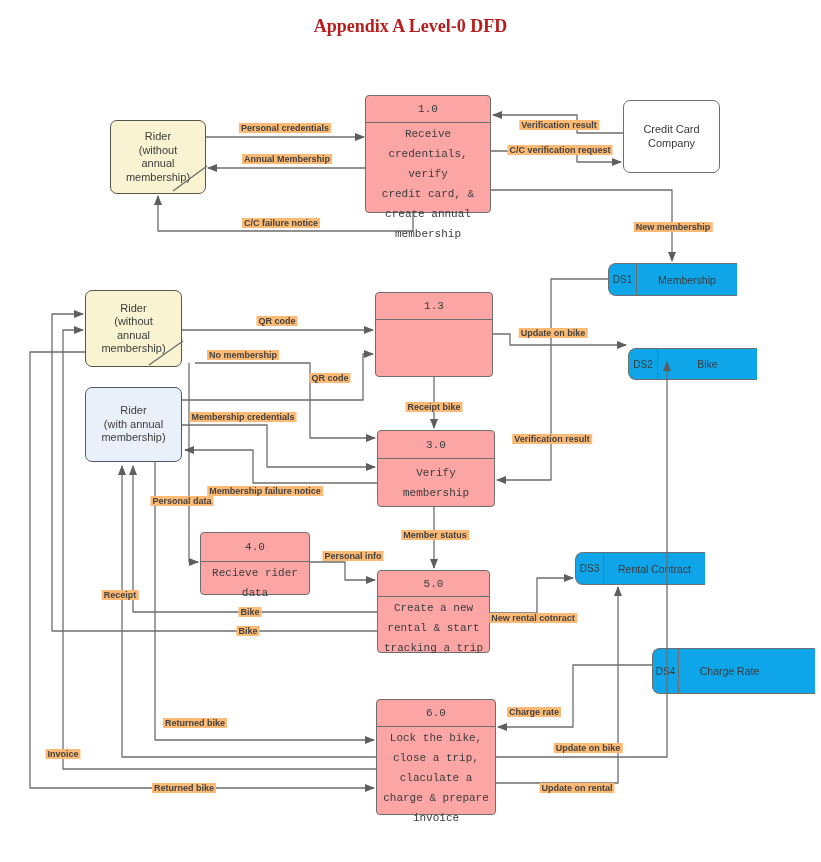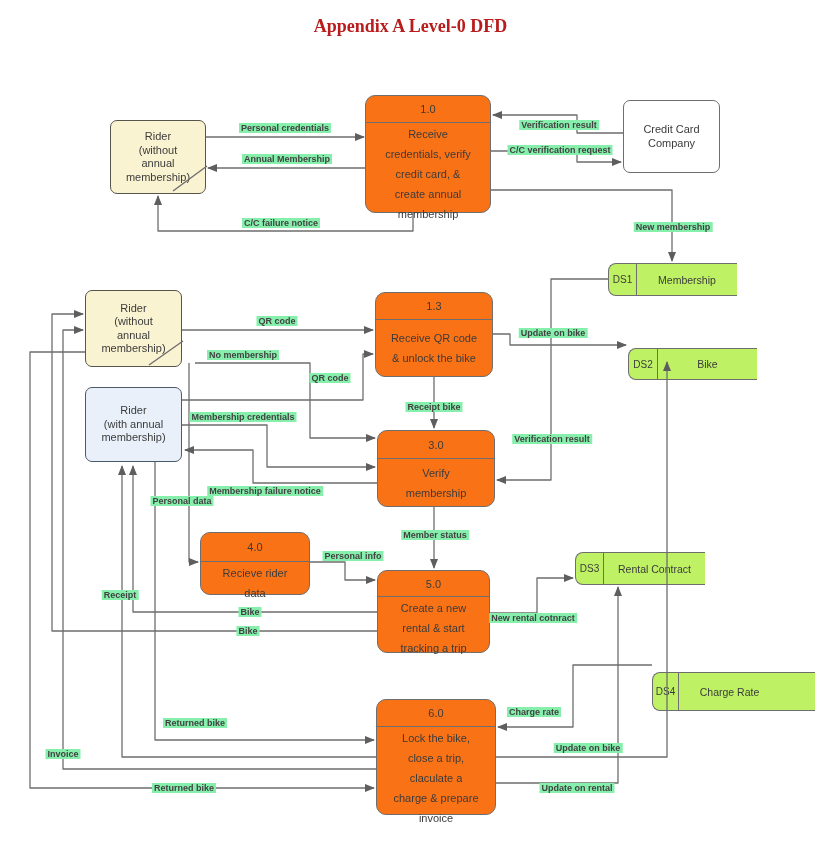--- a/index.html
+++ b/index.html
@@ -1,38 +1,38 @@
 <!DOCTYPE html>
 <html><head>
 <meta charset="utf-8">
 <style>
   html,body{margin:0;padding:0;background:#ffffff;}
   .canvas{position:relative;width:821px;height:862px;background:#ffffff;
           font-family:"Liberation Sans",sans-serif;overflow:hidden;}
   .title{position:absolute;left:0;top:16px;width:100%;text-align:center;
          font-family:"Liberation Serif",serif;font-weight:bold;font-size:18px;color:#b91c1c;}
   .node{position:absolute;box-sizing:border-box;}
-  .process{border:1.6px solid #6e6e6e;border-radius:10px;background:#f97316;
-           display:flex;flex-direction:column;}
+  .process{border:1.6px solid #6e6e6e;border-radius:4px;background:#fca5a5;
+           display:flex;flex-direction:column;font-family:Liberation Mono, monospace;}
   .process-header{border-bottom:1.4px solid #6e6e6e;display:flex;align-items:center;
            justify-content:center;font-size:11px;color:#3b3b3b;flex:0 0 auto;}
   .process-body{flex:1;display:flex;align-items:center;justify-content:center;
            text-align:center;font-size:11px;line-height:20px;color:#3b3b3b;
            white-space:pre-line;padding:1px 2px;}
   .entity{display:flex;align-items:center;justify-content:center;text-align:center;
            font-size:11px;line-height:13.5px;color:#3b3b3b;border-radius:7px;
            white-space:pre-line;}
   .datastore{border-top:1.5px solid #6e6e6e;border-bottom:1.5px solid #6e6e6e;
-           border-left:1.5px solid #6e6e6e;border-radius:8px 0 0 8px;background:#bef264;padding-left:16px;}
+           border-left:1.5px solid #6e6e6e;border-radius:8px 0 0 8px;background:#0ea5e9;padding-left:16px;}
   .ds-code{position:absolute;left:0;top:0;bottom:0;border-right:1.4px solid #6e6e6e;
            display:flex;align-items:center;justify-content:center;font-size:10px;color:#3b3b3b;}
   .ds-name{position:absolute;top:0;bottom:0;display:flex;align-items:center;
            justify-content:center;font-size:10.5px;color:#3b3b3b;}
   .flow-label{position:absolute;transform:translate(-50%,-50%);font-size:9px;font-weight:bold;
-           color:#424242;background:#86efac;padding:0 2px;white-space:nowrap;line-height:10px;text-align:right;}
+           color:#424242;background:#fdba74;padding:0 2px;white-space:nowrap;line-height:10px;text-align:right;}
   #edge-layer{position:absolute;left:0;top:0;pointer-events:none;}
 </style>
 </head>
 <body>
 
 <div class="canvas">
   <div class="title">Appendix A Level-0 DFD</div>
   <div id="nodes">
       <div class="node entity" style="background: rgb(250, 243, 209); border: 1.7px solid rgb(87, 84, 74); left: 110px; top: 120px; width: 96px; height: 74px;">Rider
 (without
@@ -51,22 +51,20 @@
       <div class="node datastore" style="left: 608px; top: 263px; width: 129px; height: 33px;">
         <div class="ds-code" style="width: 27px;">DS1</div>
         <div class="ds-name" style="left: 27px; width: 102px;">Membership</div>
       </div>
       <div class="node entity" style="background: rgb(250, 243, 209); border: 1.7px solid rgb(87, 84, 74); left: 85px; top: 290px; width: 97px; height: 77px;">Rider
 (without
 annual
 membership)</div>
       <div class="node process" style="left: 375px; top: 292px; width: 118px; height: 85px;">
         <div class="process-header" style="height: 26px;">1.3</div>
-        <div class="process-body">Receive QR code
-&amp; unlock the bike</div>
       </div>
       <div class="node datastore" style="left: 628px; top: 328px; width: 129px; height: 32px; margin-top: 20px;">
         <div class="ds-code" style="width: 28px;">DS2</div>
         <div class="ds-name" style="left: 28px; width: 101px;">Bike</div>
       </div>
       <div class="node entity" style="background: rgb(233, 240, 250); border: 1.7px solid rgb(77, 90, 104); left: 85px; top: 387px; width: 97px; height: 75px;">Rider
 (with annual
 membership)</div>
       <div class="node process" style="left: 377px; top: 430px; width: 118px; height: 77px;">
         <div class="process-header" style="height: 27px;">3.0</div>
@@ -81,21 +79,21 @@
       <div class="node datastore" style="left: 575px; top: 552px; width: 130px; height: 33px;">
         <div class="ds-code" style="width: 27px;">DS3</div>
         <div class="ds-name" style="left: 27px; width: 103px;">Rental Contract</div>
       </div>
       <div class="node process" style="left: 377px; top: 570px; width: 113px; height: 83px;">
         <div class="process-header" style="height: 25px;">5.0</div>
         <div class="process-body">Create a new
 rental  &amp; start
 tracking a trip</div>
       </div>
-      <div class="node datastore" style="left: 652px; top: 648px; width: 163px; height: 39px; margin-top: 24px;">
+      <div class="node datastore" style="left: 652px; top: 648px; width: 163px; height: 46px;">
         <div class="ds-code" style="width: 25px;">DS4</div>
         <div class="ds-name" style="left: 25px; width: 103px;">Charge Rate</div>
       </div>
       <div class="node process" style="left: 376px; top: 699px; width: 120px; height: 116px;">
         <div class="process-header" style="height: 26px;">6.0</div>
         <div class="process-body">Lock the bike,
 close a trip,
 claculate a
 charge &amp; prepare
 invoice</div>

